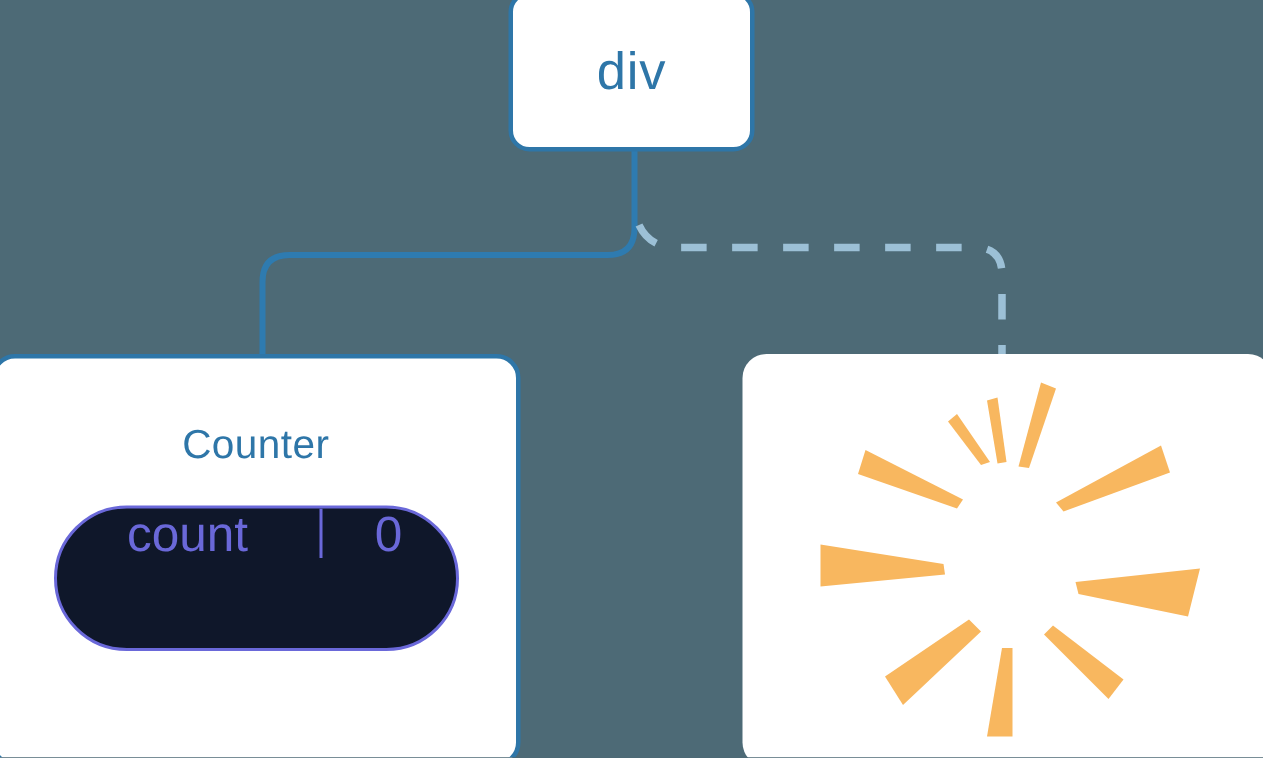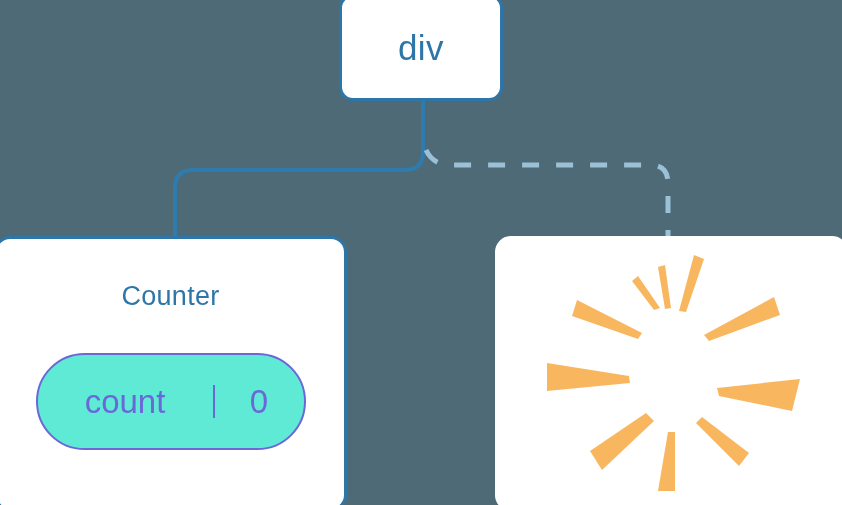--- a/index.html
+++ b/index.html
@@ -76,29 +76,29 @@
   #node-counter .node-title {
     color: #2e76a8;
     font-size: 27px;
     line-height: 1;
     letter-spacing: 0.3px;
     user-select: none;
   }
 
   
   .state-pill {
-    margin-top: 43px;
+    margin-top: 27px;
     display: flex;
-    align-items: center;
+    align-items: flex-start;
     border: 2px solid #6a68d9;
     border-radius: 999px;
     height: 93px;
     width: 266px;
     overflow: hidden;
-    background: #5eead4;
+    background: #0f172a;
   }
   .state-pill .pill-key,
   .state-pill .pill-value {
     display: flex;
     align-items: center;
     justify-content: center;
     color: #6a68d9;
     font-size: 33px;
     line-height: 1;
     user-select: none;

